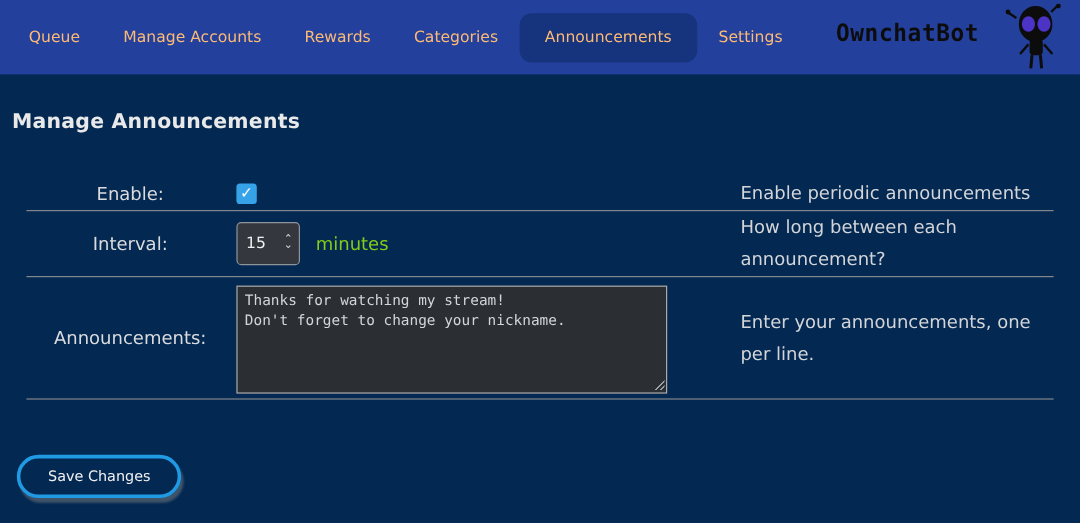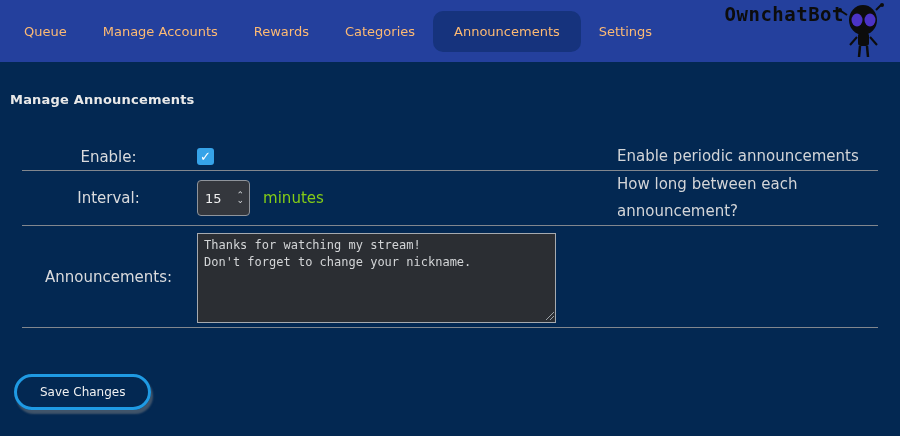--- a/index.html
+++ b/index.html
@@ -17,31 +17,31 @@
     display: flex; align-items: center; justify-content: space-between;
     padding: 0 12px 0 6px;
   }
   .nav-items { display: flex; align-items: center; }
   .nav-item {
     color: #fdba74; font-size: 13px; padding: 13px 18px;
     border-radius: 10px; cursor: pointer; white-space: nowrap;
   }
   .nav-item.active { background: #16337d; padding: 13px 21px; }
 
-  .logo { display: flex; align-items: flex-start; user-select: none; }
+  .logo { display: flex; align-items: center; user-select: none; gap: 28px; }
   .logo-text {
     font-family: "DejaVu Sans Mono", "Liberation Mono", monospace;
     font-weight: 900; font-size: 19px; letter-spacing: 0.5px;
     color: #0c0c0c; margin: 0 0 7px 0; transform: scaleY(1.05);
   }
   .robot { margin-left: -8px; }
 
   
   .page-title {
-    font-size: 13px; font-weight: bold; color: #e9e9e9;
+    font-size: 17px; font-weight: bold; color: #e9e9e9;
     margin: 30px 0 0 10px; letter-spacing: 0.2px;
   }
 
   .form { margin: 36px 22px 0 22px; }
   .form-row {
     display: grid; grid-template-columns: 171px 424px 1fr;
     align-items: center; border-bottom: 1px solid #82878e;
   }
   .row-enable { min-height: 28px; }
   .row-interval { min-height: 49px; }
@@ -165,20 +165,21 @@
 
   <div class="form-row row-announcements">
     <div class="cell-label">Announcements:</div>
     <div class="cell-control">
       <span class="ta-wrap">
         <textarea class="announcements" spellcheck="false" style="">Thanks for watching my stream!
 Don't forget to change your nickname.</textarea>
         <span class="resize-grip"></span>
       </span>
     </div>
+    <div class="cell-help">Enter your announcements, one per line.</div>
   </div>
 
 </div>
 
 <button class="save-btn">Save Changes</button>
 
 
 
 
 </body></html>

